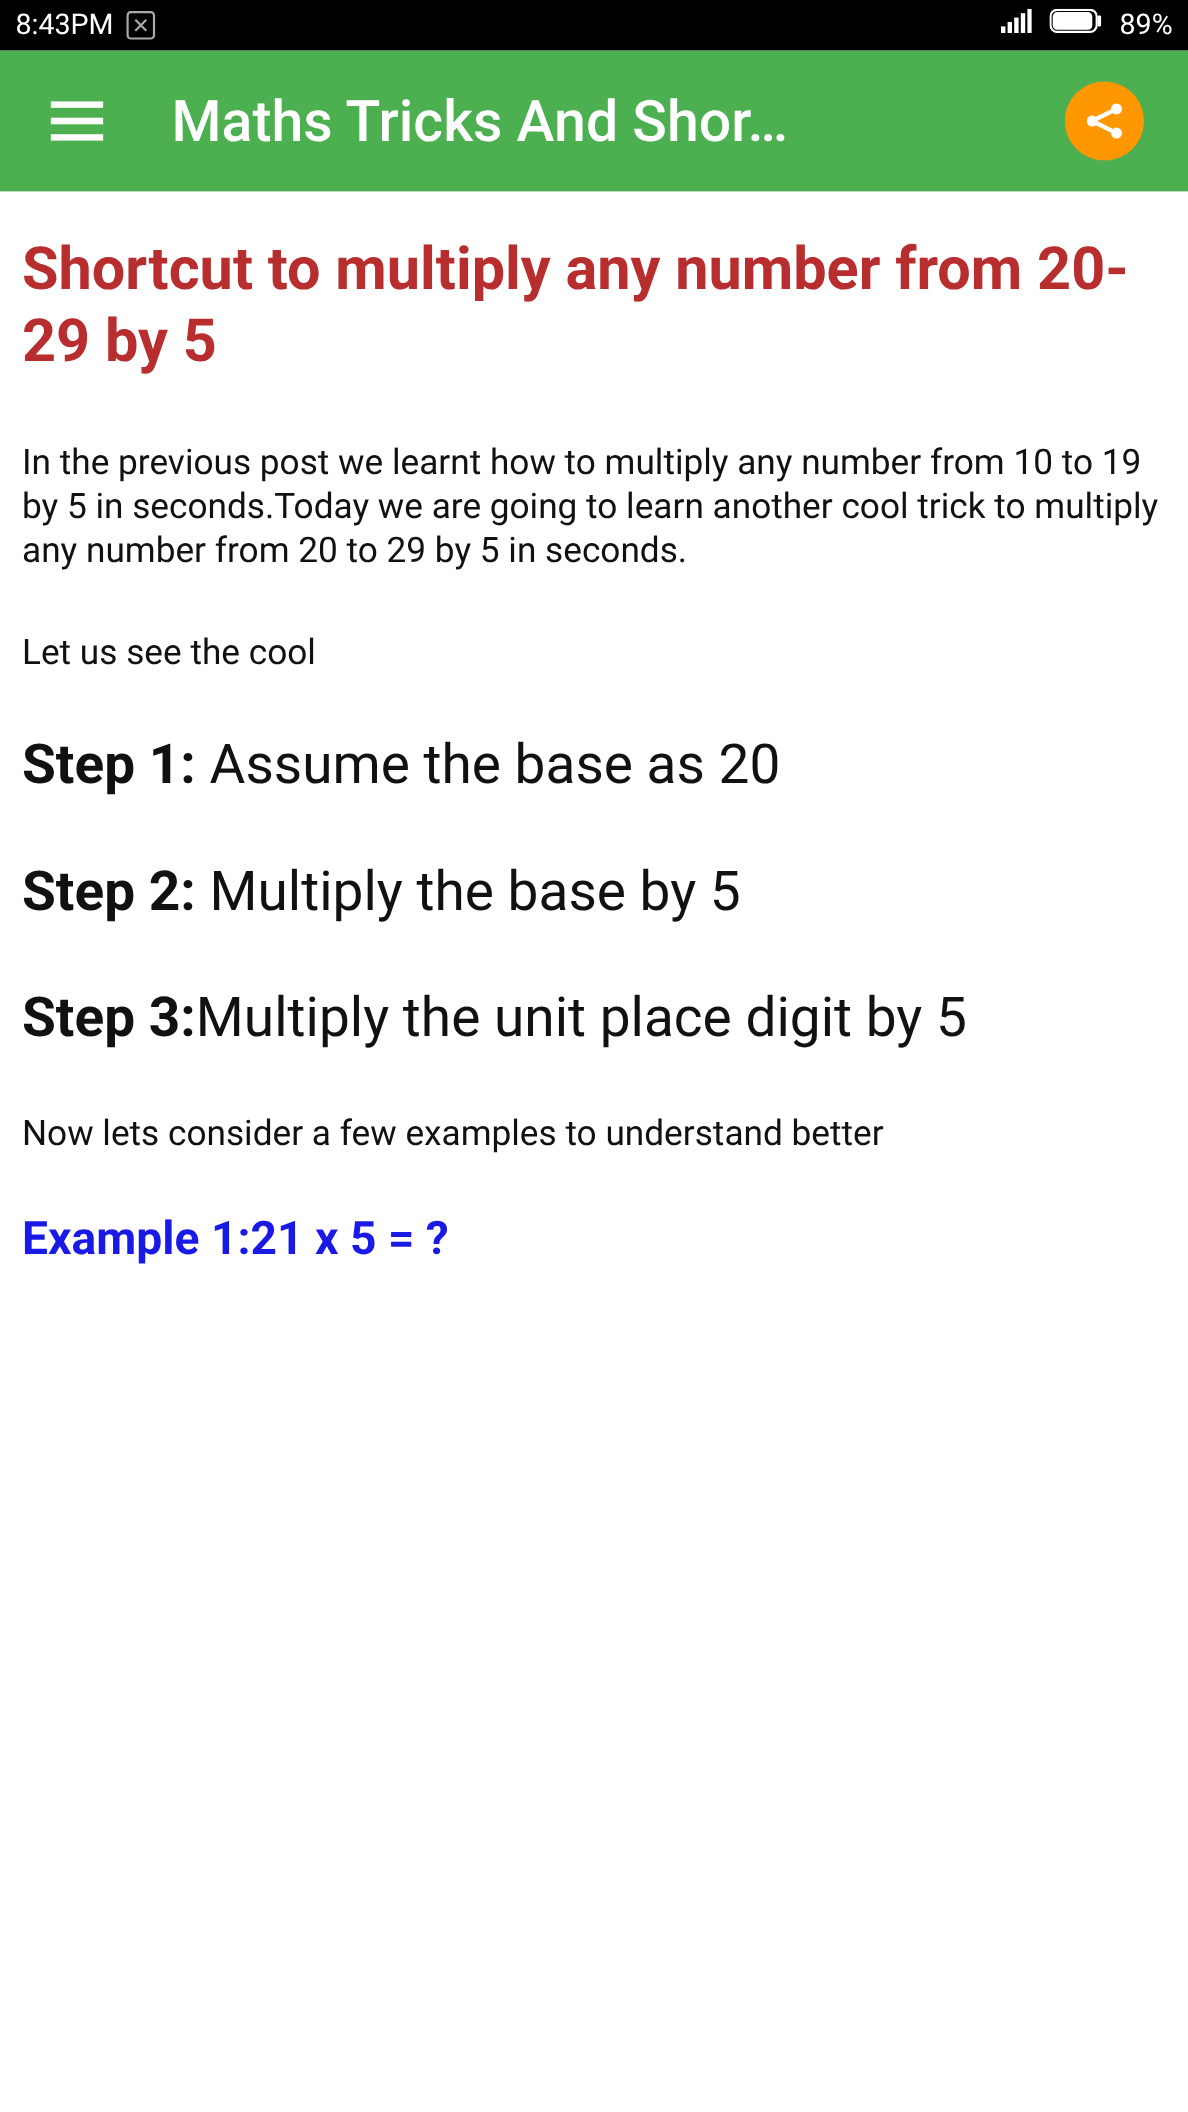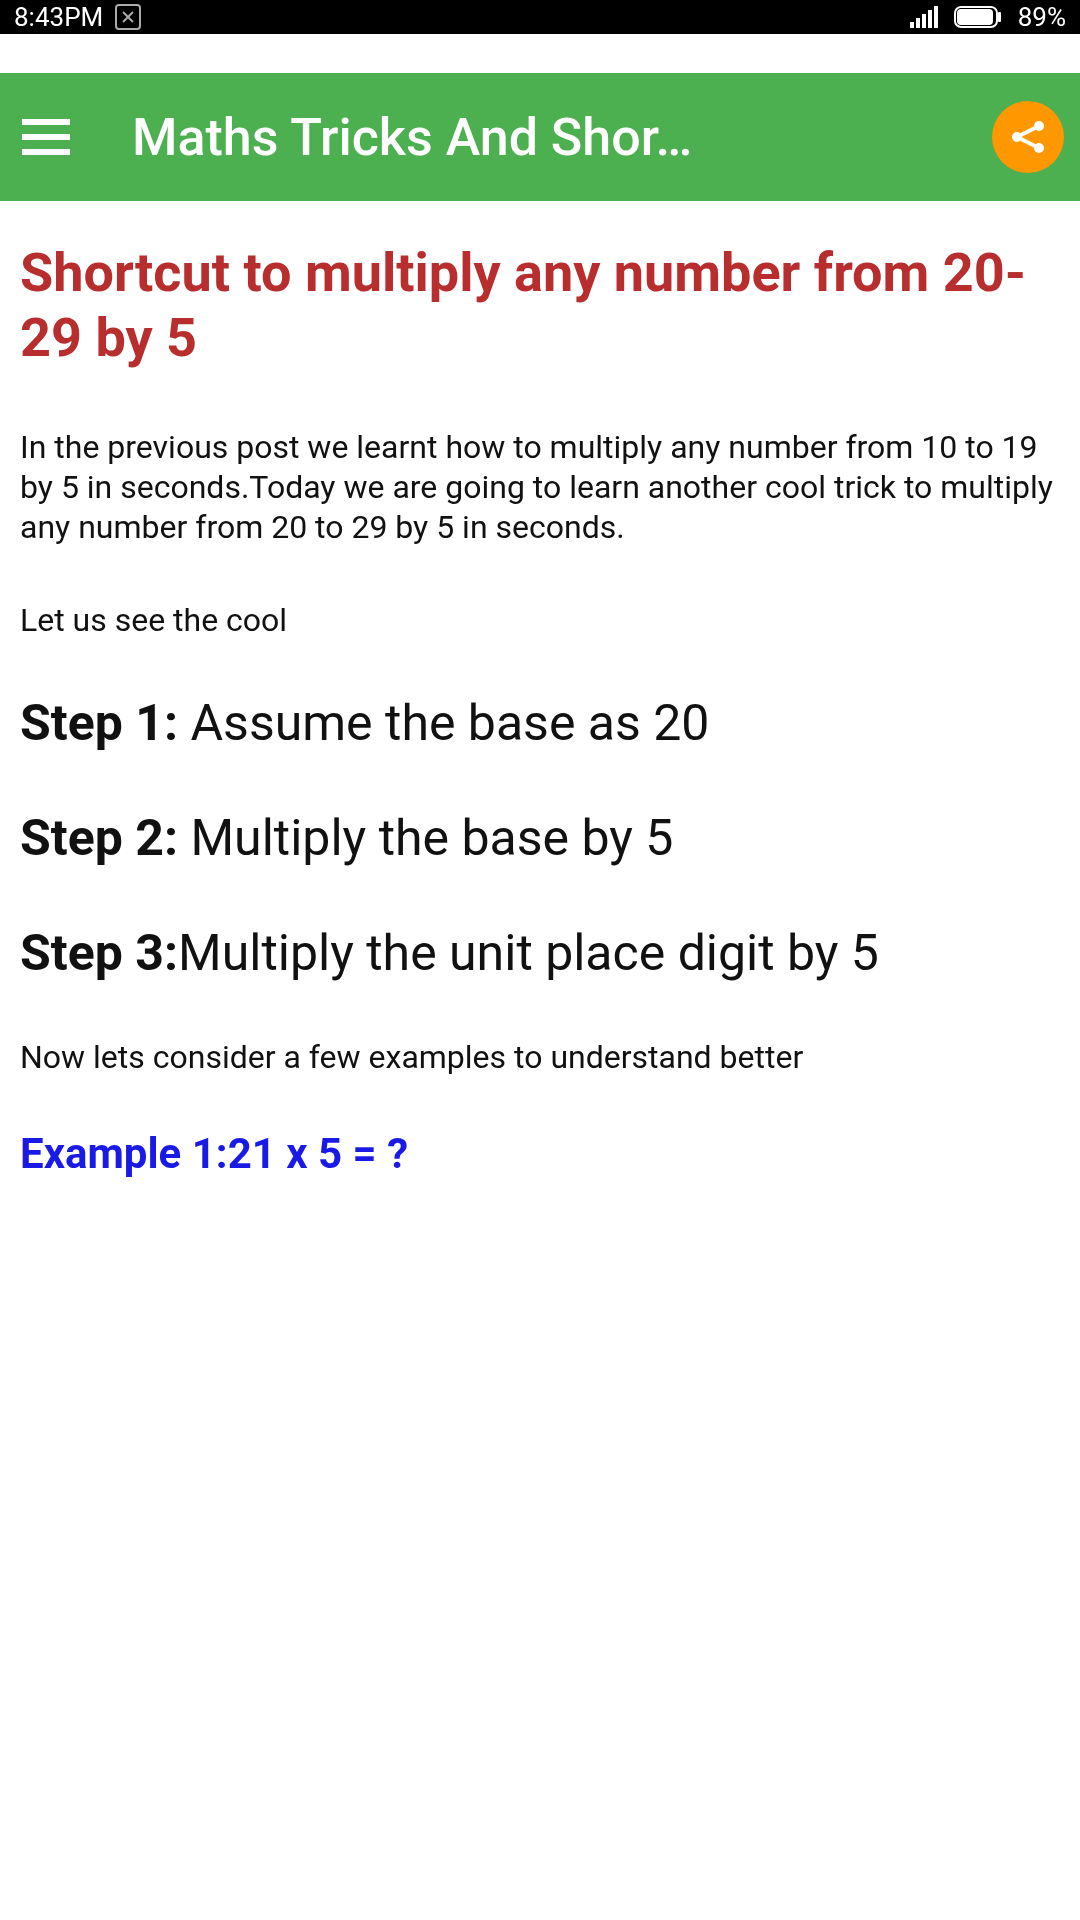--- a/index.html
+++ b/index.html
@@ -1,22 +1,22 @@
 <!DOCTYPE html>
 <html><head>
 <meta charset="utf-8">
 <style>
   * { margin: 0; padding: 0; box-sizing: border-box; }
   html, body { width: 1080px; height: 1920px; font-family: Roboto, "Helvetica Neue", Arial, sans-serif; background: #fff; overflow: hidden; }
-  .status-bar { height: 34px; background: #000; color: #fff; display: flex; align-items: center; padding: 0 14px; font-size: 26px; }
+  .status-bar { height: 46px; background: #000; color: #fff; display: flex; align-items: center; padding: 0 14px; font-size: 26px; }
   .status-left { display: flex; align-items: center; gap: 12px; }
-  .status-right { margin-left: auto; display: flex; align-items: center; gap: 16px; }
+  .status-right { margin-left: auto; display: flex; align-items: flex-start; gap: 16px; }
   .status-icon-box { width: 26px; height: 26px; border: 2px solid #aaa; border-radius: 4px; display: flex; align-items: center; justify-content: center; font-size: 16px; color: #aaa; }
   .signal-icon svg, .battery-icon svg { display: block; }
-  .app-bar { height: 128px; background: #4caf50; display: flex; align-items: center; padding: 0 16px; margin-top: 39px; }
+  .app-bar { height: 128px; background: #4caf50; display: flex; align-items: center; padding: 0 40px; }
   .menu-button { width: 60px; height: 60px; display: flex; align-items: center; justify-content: center; margin-right: 56px; }
   .app-title { color: #fff; font-size: 52px; font-weight: 500; white-space: nowrap; overflow: hidden; }
   .share-button { margin-left: auto; width: 72px; height: 72px; border-radius: 50%; background: #ff9800; display: flex; align-items: center; justify-content: center; }
   .content { padding: 40px 20px 20px 20px; }
   .article-title { color: #b82e2e; font-size: 54px; font-weight: 700; line-height: 1.2; margin-bottom: 56px; }
   .para { font-size: 32px; line-height: 1.26; color: #111; margin-bottom: 52px; }
   .step { font-size: 50px; line-height: 1.26; color: #111; margin-bottom: 52px; }
   .step .label { font-weight: 700; }
   .example-partial { color: #1a1ae6; font-size: 42px; font-weight: 700; }
 </style>

